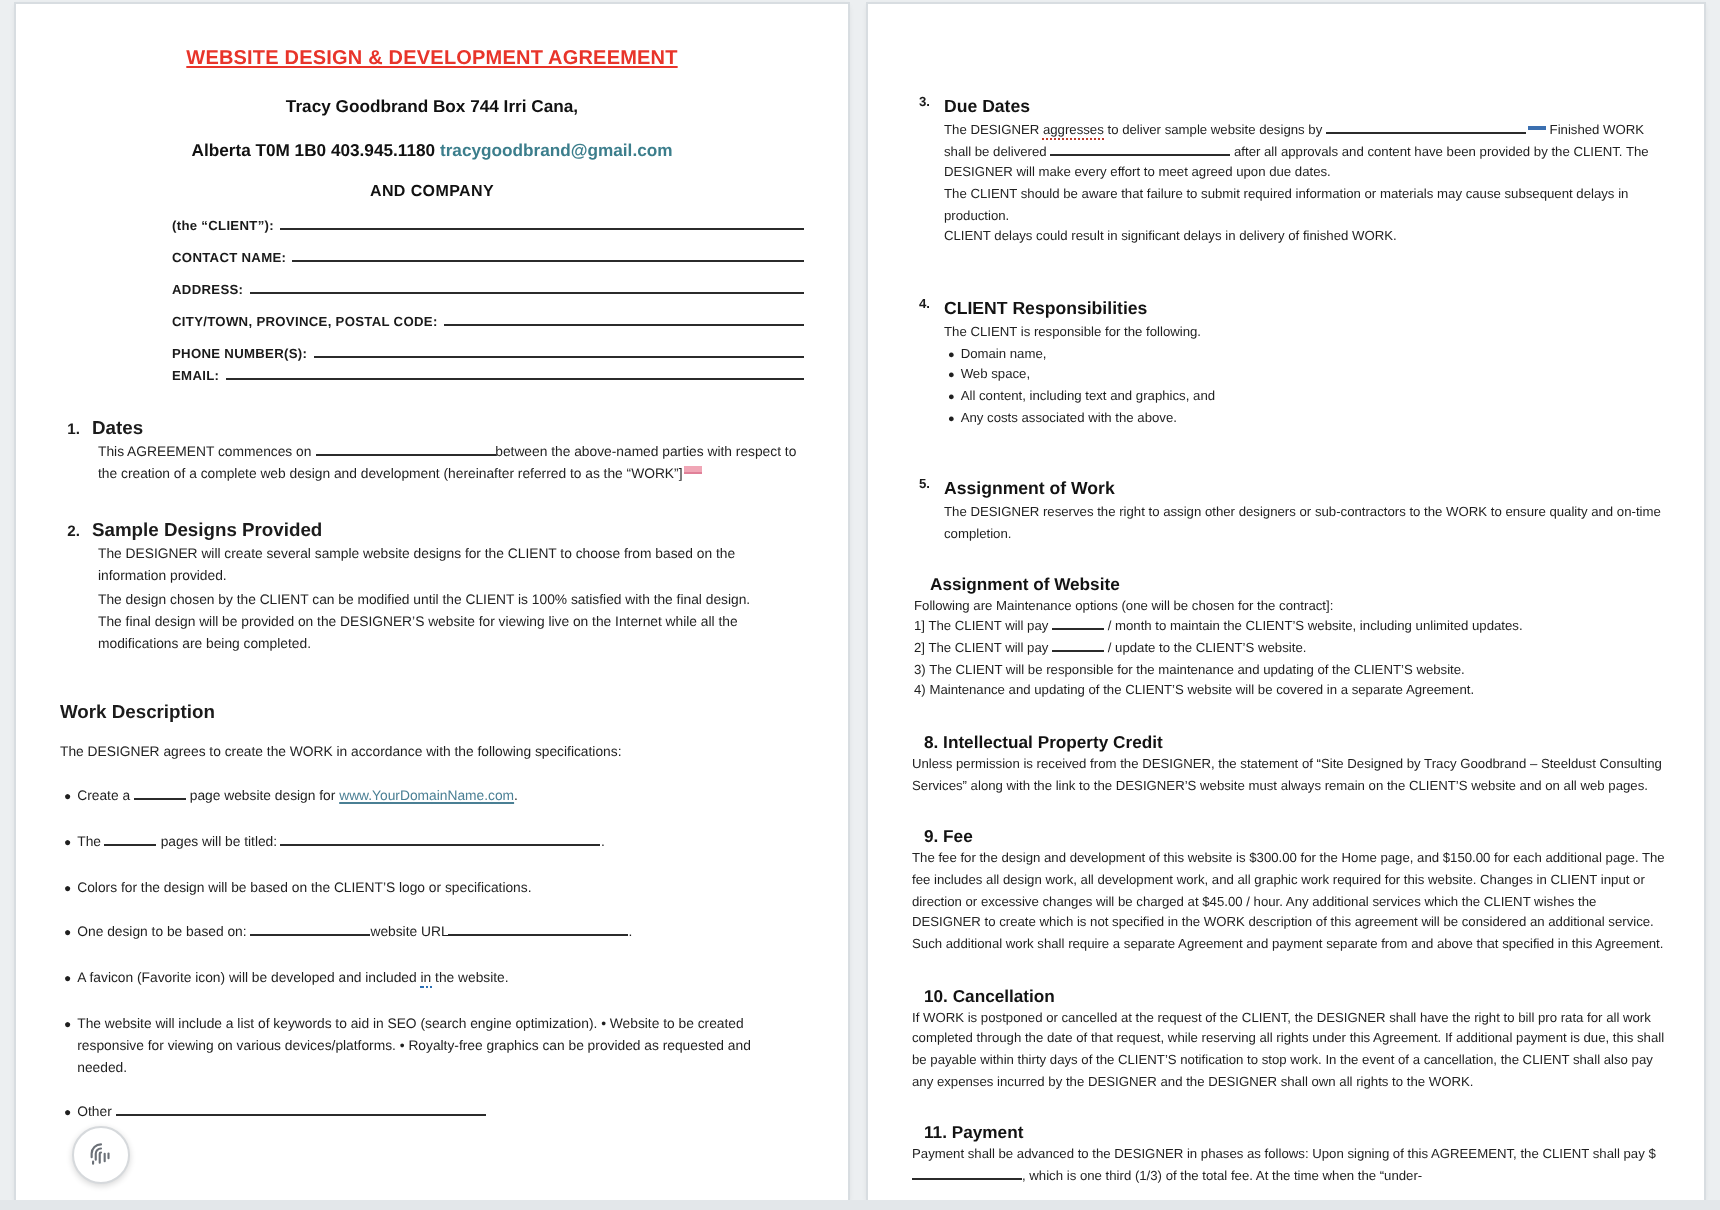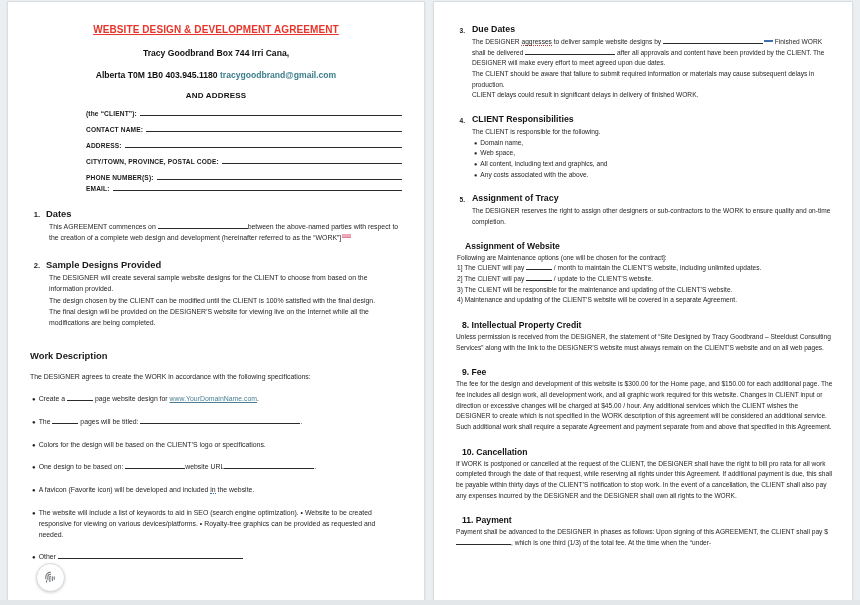--- a/index.html
+++ b/index.html
@@ -209,23 +209,24 @@
     height: 2px;
     background: #3b6fb0;
     vertical-align: 2px;
     margin-left: 1px;
   }
 
   
   .r-sec { margin-bottom: 13px; }
   .r-head {
     display: flex;
-    align-items: flex-end;
+    align-items: flex-start;
     gap: 7px;
     margin-bottom: 3px;
+    margin-top: 24px;
   }
   .r-num {
     font-size: 6.6px;
     font-weight: bold;
     color: #1b1b1b;
     width: 9px;
     text-align: right;
     flex: 0 0 auto;
   }
   .r-title {
@@ -306,21 +307,21 @@
 
       <div class="doc-title">WEBSITE DESIGN &amp; DEVELOPMENT AGREEMENT</div>
 
 
       <div class="addr">Tracy Goodbrand Box 744 Irri Cana,</div>
 
       <div class="addr2">
         <span>Alberta T0M 1B0 403.945.1180 </span><span class="email-link">tracygoodbrand@gmail.com</span>
       </div>
 
-      <div class="and-company">AND ADDRESS</div>
+      <div class="and-company">AND COMPANY</div>
 
       <div class="field-block">
         <div class="field-row">
           <span class="lbl">(the “CLIENT”):</span>
           <span class="fill"></span>
         </div>
         <div class="field-row">
           <span class="lbl">CONTACT NAME:</span>
           <span class="fill"></span>
         </div>
@@ -442,21 +443,21 @@
           <div class="r-li">
               <span class="dot">●</span>
               <span>Any costs associated with the above.</span>
             </div>
         </div>
       </div>
 
       <div class="r-sec">
         <div class="r-head">
           <span class="r-num">5.</span>
-          <span class="r-title">Assignment of Tracy</span>
+          <span class="r-title">Assignment of Work</span>
         </div>
         <div class="r-body">
           <p>The DESIGNER reserves the right to assign other designers or sub-contractors to the WORK to ensure quality and on-time completion.</p>
         </div>
       </div>
 
       <div>
         <div class="sub-head">Assignment of Website</div>
         <div class="sub-body">
           <p>Following are Maintenance options (one will be chosen for the contract]:</p>

